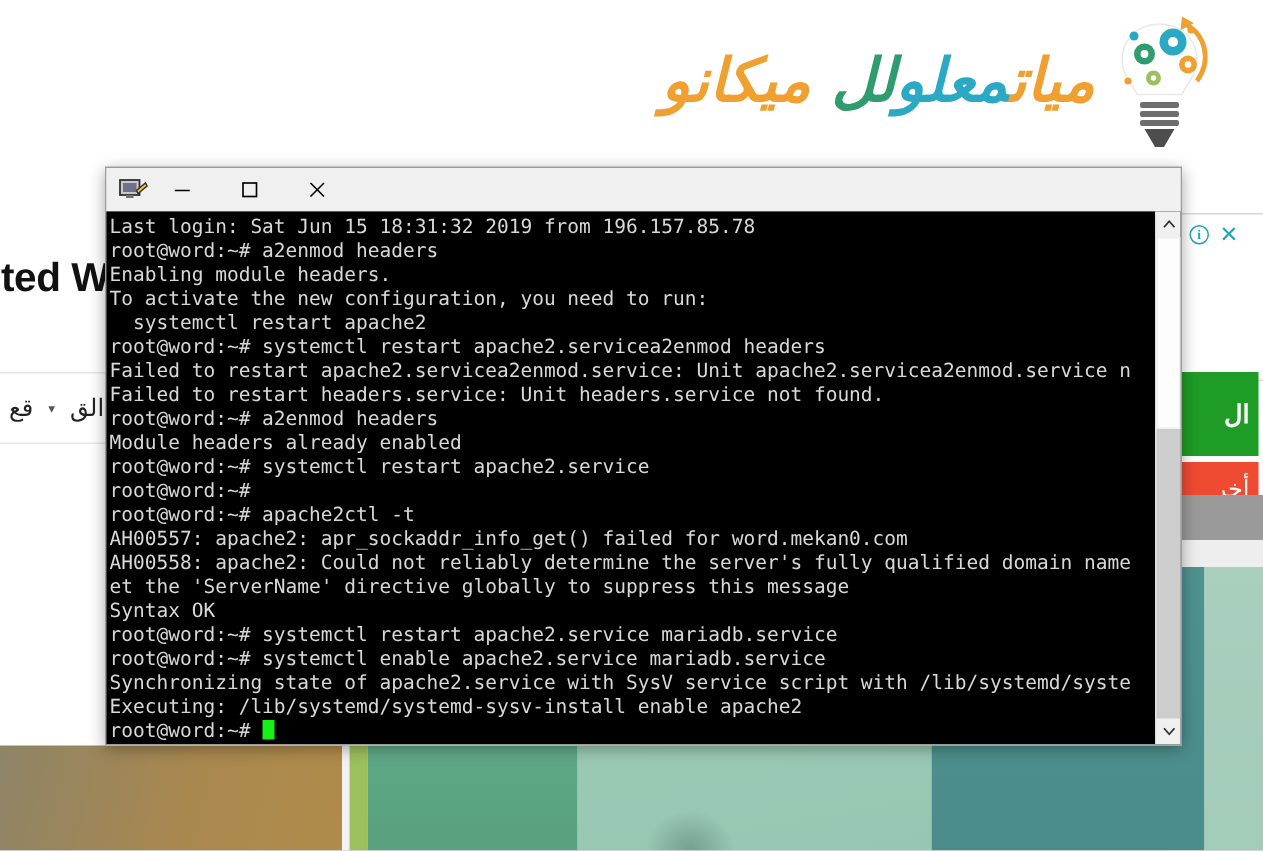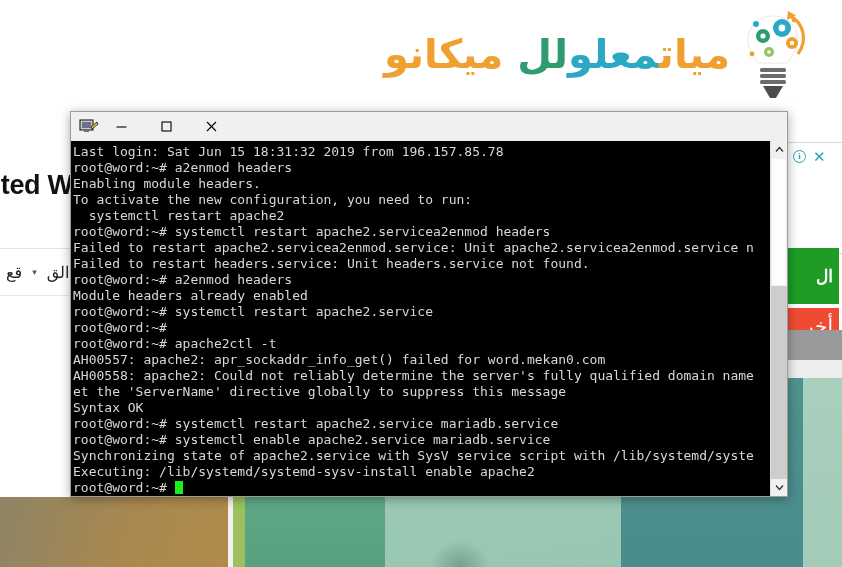--- a/index.html
+++ b/index.html
@@ -9,21 +9,21 @@
     font-family: "Liberation Sans", sans-serif;
     background: #ffffff;
   }
   #screen { position: relative; width: 842px; height: 567px; overflow: hidden; background:#fff; }
 
   
   #bg-page { position:absolute; inset:0; background:#ffffff; }
 
   #logo-area {
     position:absolute; left:440px; top:4px; width:370px; height:100px;
-    display:flex; align-items:center; justify-content:flex-end; gap:6px;
+    display:flex; align-items:center; justify-content:flex-end; gap:6px;font-style:italic;
   }
   #logo-text {
     font-family:"DejaVu Sans", sans-serif;
     font-size:40px; font-weight:bold; direction:rtl; white-space:nowrap;
     line-height:1;
   }
   #logo-text .w1 { color:#f0a030; }
   #logo-text .w2 { color:#2e9c6e; }
   #logo-text .w3 { color:#2aa8c4; }
   #logo-text .w4 { color:#f0a030; }
@@ -50,21 +50,21 @@
 
   #bg-green-btn {
     position:absolute; left:779px; top:248px; width:60px; height:56px;
     background:#1e9c26; color:#fff; direction:rtl;
     font-size:17px; font-weight:bold; display:flex; align-items:center;
     justify-content:flex-start; padding-right:6px;
   }
   #bg-red-btn {
     position:absolute; left:779px; top:308px; width:60px; height:36px;
     background:#ef4b33; color:#fff; direction:rtl;
-    font-size:20px; display:flex; align-items:center;
+    font-size:16px; display:flex; align-items:center;
     justify-content:flex-start; padding-right:6px;
   }
   #bg-green-circle {
     position:absolute; left:760px; top:168px; width:56px; height:48px;
     border-radius:50%; background:#7ab648;
   }
   #bg-notif {
     position:absolute; left:786px; top:142px; width:56px; height:112px;
     background:#ffffff; border:1px solid #d8d8d8; border-right:none;
   }

